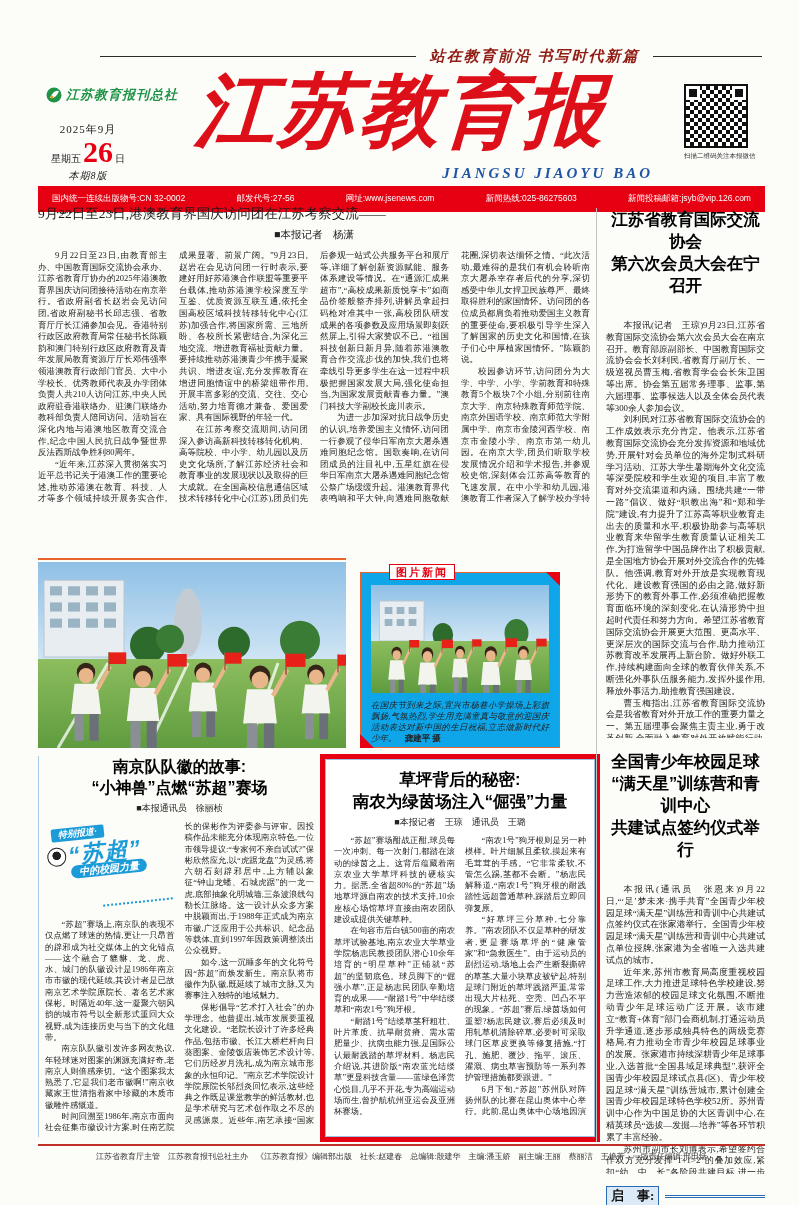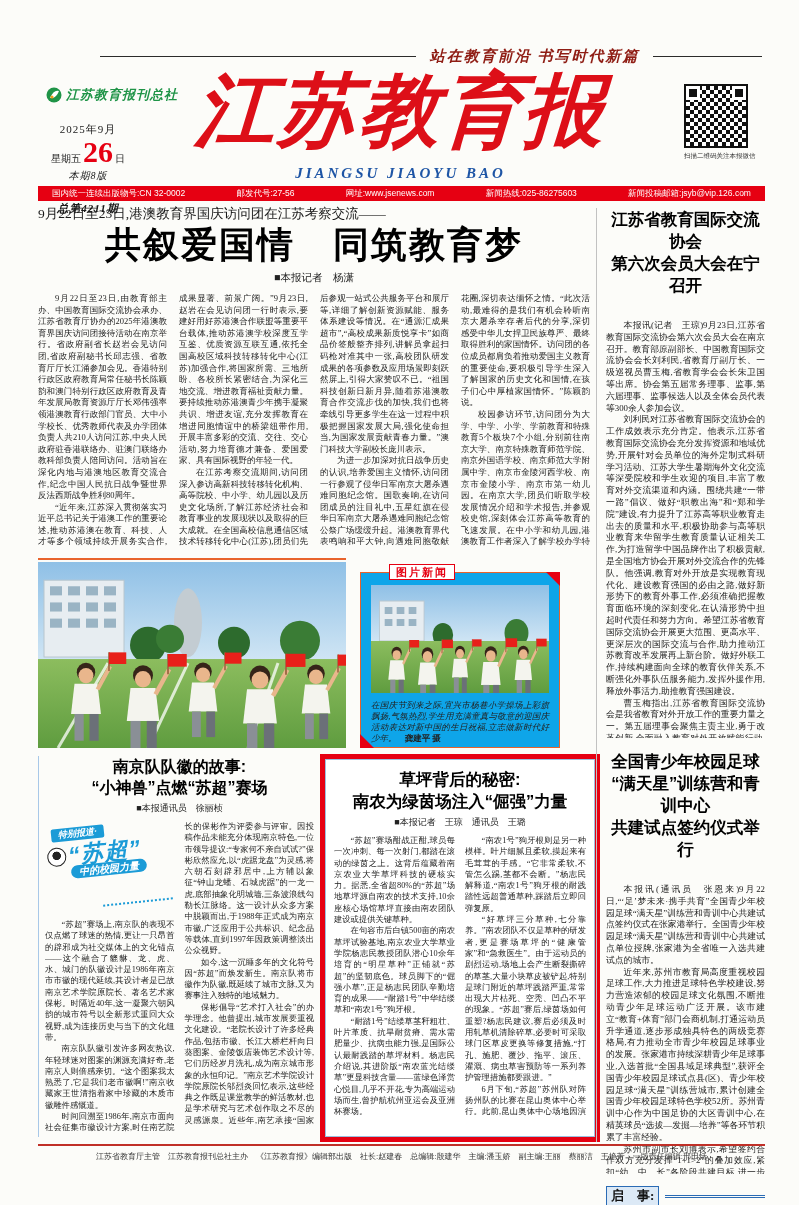--- a/index.html
+++ b/index.html
@@ -21,32 +21,32 @@
   .datebox .dm{font-size:11px;letter-spacing:1px;}
   .datebox .drow{display:flex;align-items:flex-end;justify-content:center;gap:2px;line-height:1;}
   .datebox .wd{font-size:10px;padding-bottom:3px;}
   .datebox .dn{font-size:30px;color:#e60012;font-weight:bold;font-family:"Liberation Serif",serif;}
   .datebox .ds{font-size:10px;padding-bottom:3px;}
   .datebox .ed{font-size:10px;margin-top:2px;letter-spacing:1px;font-style:italic;}
   .datebox .ed.strong{font-weight:bold;font-size:11px;}
   .mast-title{position:absolute;top:62px;left:148px;width:505px;text-align:center;
       font-size:80px;line-height:96px;font-weight:bold;font-style:italic;color:#dd0f18;
       font-family:"DejaVu Serif","Liberation Serif",serif;letter-spacing:2px;transform:skewX(-3deg);white-space:nowrap;}
-  .pinyin{position:absolute;top:165px;left:148px;width:505px;text-align:center;
+  .pinyin{position:absolute;top:165px;left:148px;width:505px;text-align:right;
       font-size:15px;font-weight:bold;font-style:italic;color:#1e55a5;letter-spacing:3px;}
   .qr{position:absolute;top:84px;left:684px;width:64px;text-align:center;}
   .qr-box{width:60px;height:60px;margin:0 auto;border:2px solid #111;
       background:repeating-conic-gradient(#111 0 25%,#fff 0 50%) 0 0/8px 8px;position:relative;}
   .qr-box::before,.qr-box::after{content:"";position:absolute;width:14px;height:14px;background:#111;box-shadow:inset 0 0 0 3px #fff,inset 0 0 0 6px #111;}
   .qr-box::before{top:0;left:0;}
   .qr-box::after{top:0;right:0;}
   .qr-cap{font-size:6.5px;margin-top:4px;white-space:nowrap;color:#333;}
 
   
-  .infobar{position:absolute;top:186px;left:38px;width:727px;height:15px;background:#e60012;
+  .infobar{position:absolute;top:186px;left:38px;width:727px;height:26px;background:#e60012;
       display:flex;align-items:center;justify-content:space-between;padding:0 14px;box-sizing:border-box;}
   .infobar span{color:#fff;font-size:8.5px;white-space:nowrap;font-family:"Liberation Sans",sans-serif;}
 
   
   .main-left{position:absolute;top:206px;left:38px;width:552px;}
   .kicker{font-size:13.5px;line-height:16px;}
   .headline{margin-top:3px;text-align:center;font-family:"Liberation Sans","DejaVu Sans",sans-serif;
       font-weight:900;font-size:36px;line-height:40px;letter-spacing:2px;color:#000;}
   .byline{margin-top:6px;text-align:center;font-size:10.5px;color:#222;}
   .lead-body{margin-top:8px;height:260px;overflow:hidden;column-count:4;column-gap:12px;
@@ -158,21 +158,20 @@
   <div class="infobar">
     <span>国内统一连续出版物号:CN 32-0002</span>
     <span>邮发代号:27-56</span>
     <span>网址:www.jsenews.com</span>
     <span>新闻热线:025-86275603</span>
     <span>新闻投稿邮箱:jsyb@vip.126.com</span>
   </div>
 
   <div class="main-left">
     <div class="kicker">9月22日至23日,港澳教育界国庆访问团在江苏考察交流——</div>
-    <div class="headline">共叙爱国情　同筑教育梦</div>
     <div class="byline">■本报记者　杨潇</div>
     <div class="lead-body">
         <p>9月22日至23日,由教育部主办、中国教育国际交流协会承办、江苏省教育厅协办的2025年港澳教育界国庆访问团接待活动在南京举行。省政府副省长赵岩会见访问团,省政府副秘书长邱志强、省教育厅厅长江涌参加会见。香港特别行政区政府教育局常任秘书长陈颖韵和澳门特别行政区政府教育及青年发展局教育资源厅厅长邓伟强率领港澳教育行政部门官员、大中小学校长、优秀教师代表及办学团体负责人共210人访问江苏,中央人民政府驻香港联络办、驻澳门联络办教科部负责人陪同访问。活动旨在深化内地与港澳地区教育交流合作,纪念中国人民抗日战争暨世界反法西斯战争胜利80周年。</p>
         <p>“近年来,江苏深入贯彻落实习近平总书记关于港澳工作的重要论述,推动苏港澳在教育、科技、人才等多个领域持续开展务实合作,成果显著、前景广阔。”9月23日,赵岩在会见访问团一行时表示,要建好用好苏港澳合作联盟等重要平台载体,推动苏港澳学校深度互学互鉴、优质资源互联互通,依托全国高校区域科技转移转化中心(江苏)加强合作,将国家所需、三地所盼、各校所长紧密结合,为深化三地交流、增进教育福祉贡献力量。要持续推动苏港澳青少年携手凝聚共识、增进友谊,充分发挥教育在增进同胞情谊中的桥梁纽带作用,开展丰富多彩的交流、交往、交心活动,努力培育德才兼备、爱国爱家、具有国际视野的年轻一代。</p>
         <p>在江苏考察交流期间,访问团深入参访高新科技转移转化机构、高等院校、中小学、幼儿园以及历史文化场所,了解江苏经济社会和教育事业的发展现状以及取得的巨大成就。在全国高校信息通信区域技术转移转化中心(江苏),团员们先后参观一站式公共服务平台和展厅等,详细了解创新资源赋能、服务体系建设等情况。在“通源汇成果超市”,“高校成果新质悦享卡”如商品价签般整齐排列,讲解员拿起扫码枪对准其中一张,高校团队研发成果的各项参数及应用场景即刻跃然屏上,引得大家赞叹不已。“祖国科技创新日新月异,随着苏港澳教育合作交流步伐的加快,我们也将牵线引导更多学生在这一过程中积极把握国家发展大局,强化使命担当,为国家发展贡献青春力量。”澳门科技大学副校长庞川表示。</p>
         <p>为进一步加深对抗日战争历史的认识,培养爱国主义情怀,访问团一行参观了侵华日军南京大屠杀遇难同胞纪念馆。国歌奏响,在访问团成员的注目礼中,五星红旗在侵华日军南京大屠杀遇难同胞纪念馆公祭广场缓缓升起。港澳教育界代表鸣响和平大钟,向遇难同胞敬献花圈,深切表达缅怀之情。“此次活动,最难得的是我们有机会聆听南京大屠杀幸存者后代的分享,深切感受中华儿女捍卫民族尊严、最终取得胜利的家国情怀。访问团的各位成员都肩负着推动爱国主义教育的重要使命,要积极引导学生深入了解国家的历史文化和国情,在孩子们心中厚植家国情怀。”陈颖韵说。</p>
         <p>校园参访环节,访问团分为大学、中学、小学、学前教育和特殊教育5个板块7个小组,分别前往南京大学、南京特殊教育师范学院、南京外国语学校、南京师范大学附属中学、南京市金陵河西学校、南京市金陵小学、南京市第一幼儿园。在南京大学,团员们听取学校发展情况介绍和学术报告,并参观校史馆,深刻体会江苏高等教育的飞速发展。在中小学和幼儿园,港澳教育工作者深入了解学校办学特色、学生多元实践,与江苏同行研讨交流,亲身体验素质教育改革成果和创新人才培养模式。香港圣士提反女子中学附属小学校长刘慧如在参观后表示:“在金陵小学的多个学习场域中,我们看到金小孩子们真正浸润于德智体美劳之育,收获了美好的校园生活,这给了我们培养学生多元发展的新思考与新启发。”</p>
       </div>
   </div>
 

